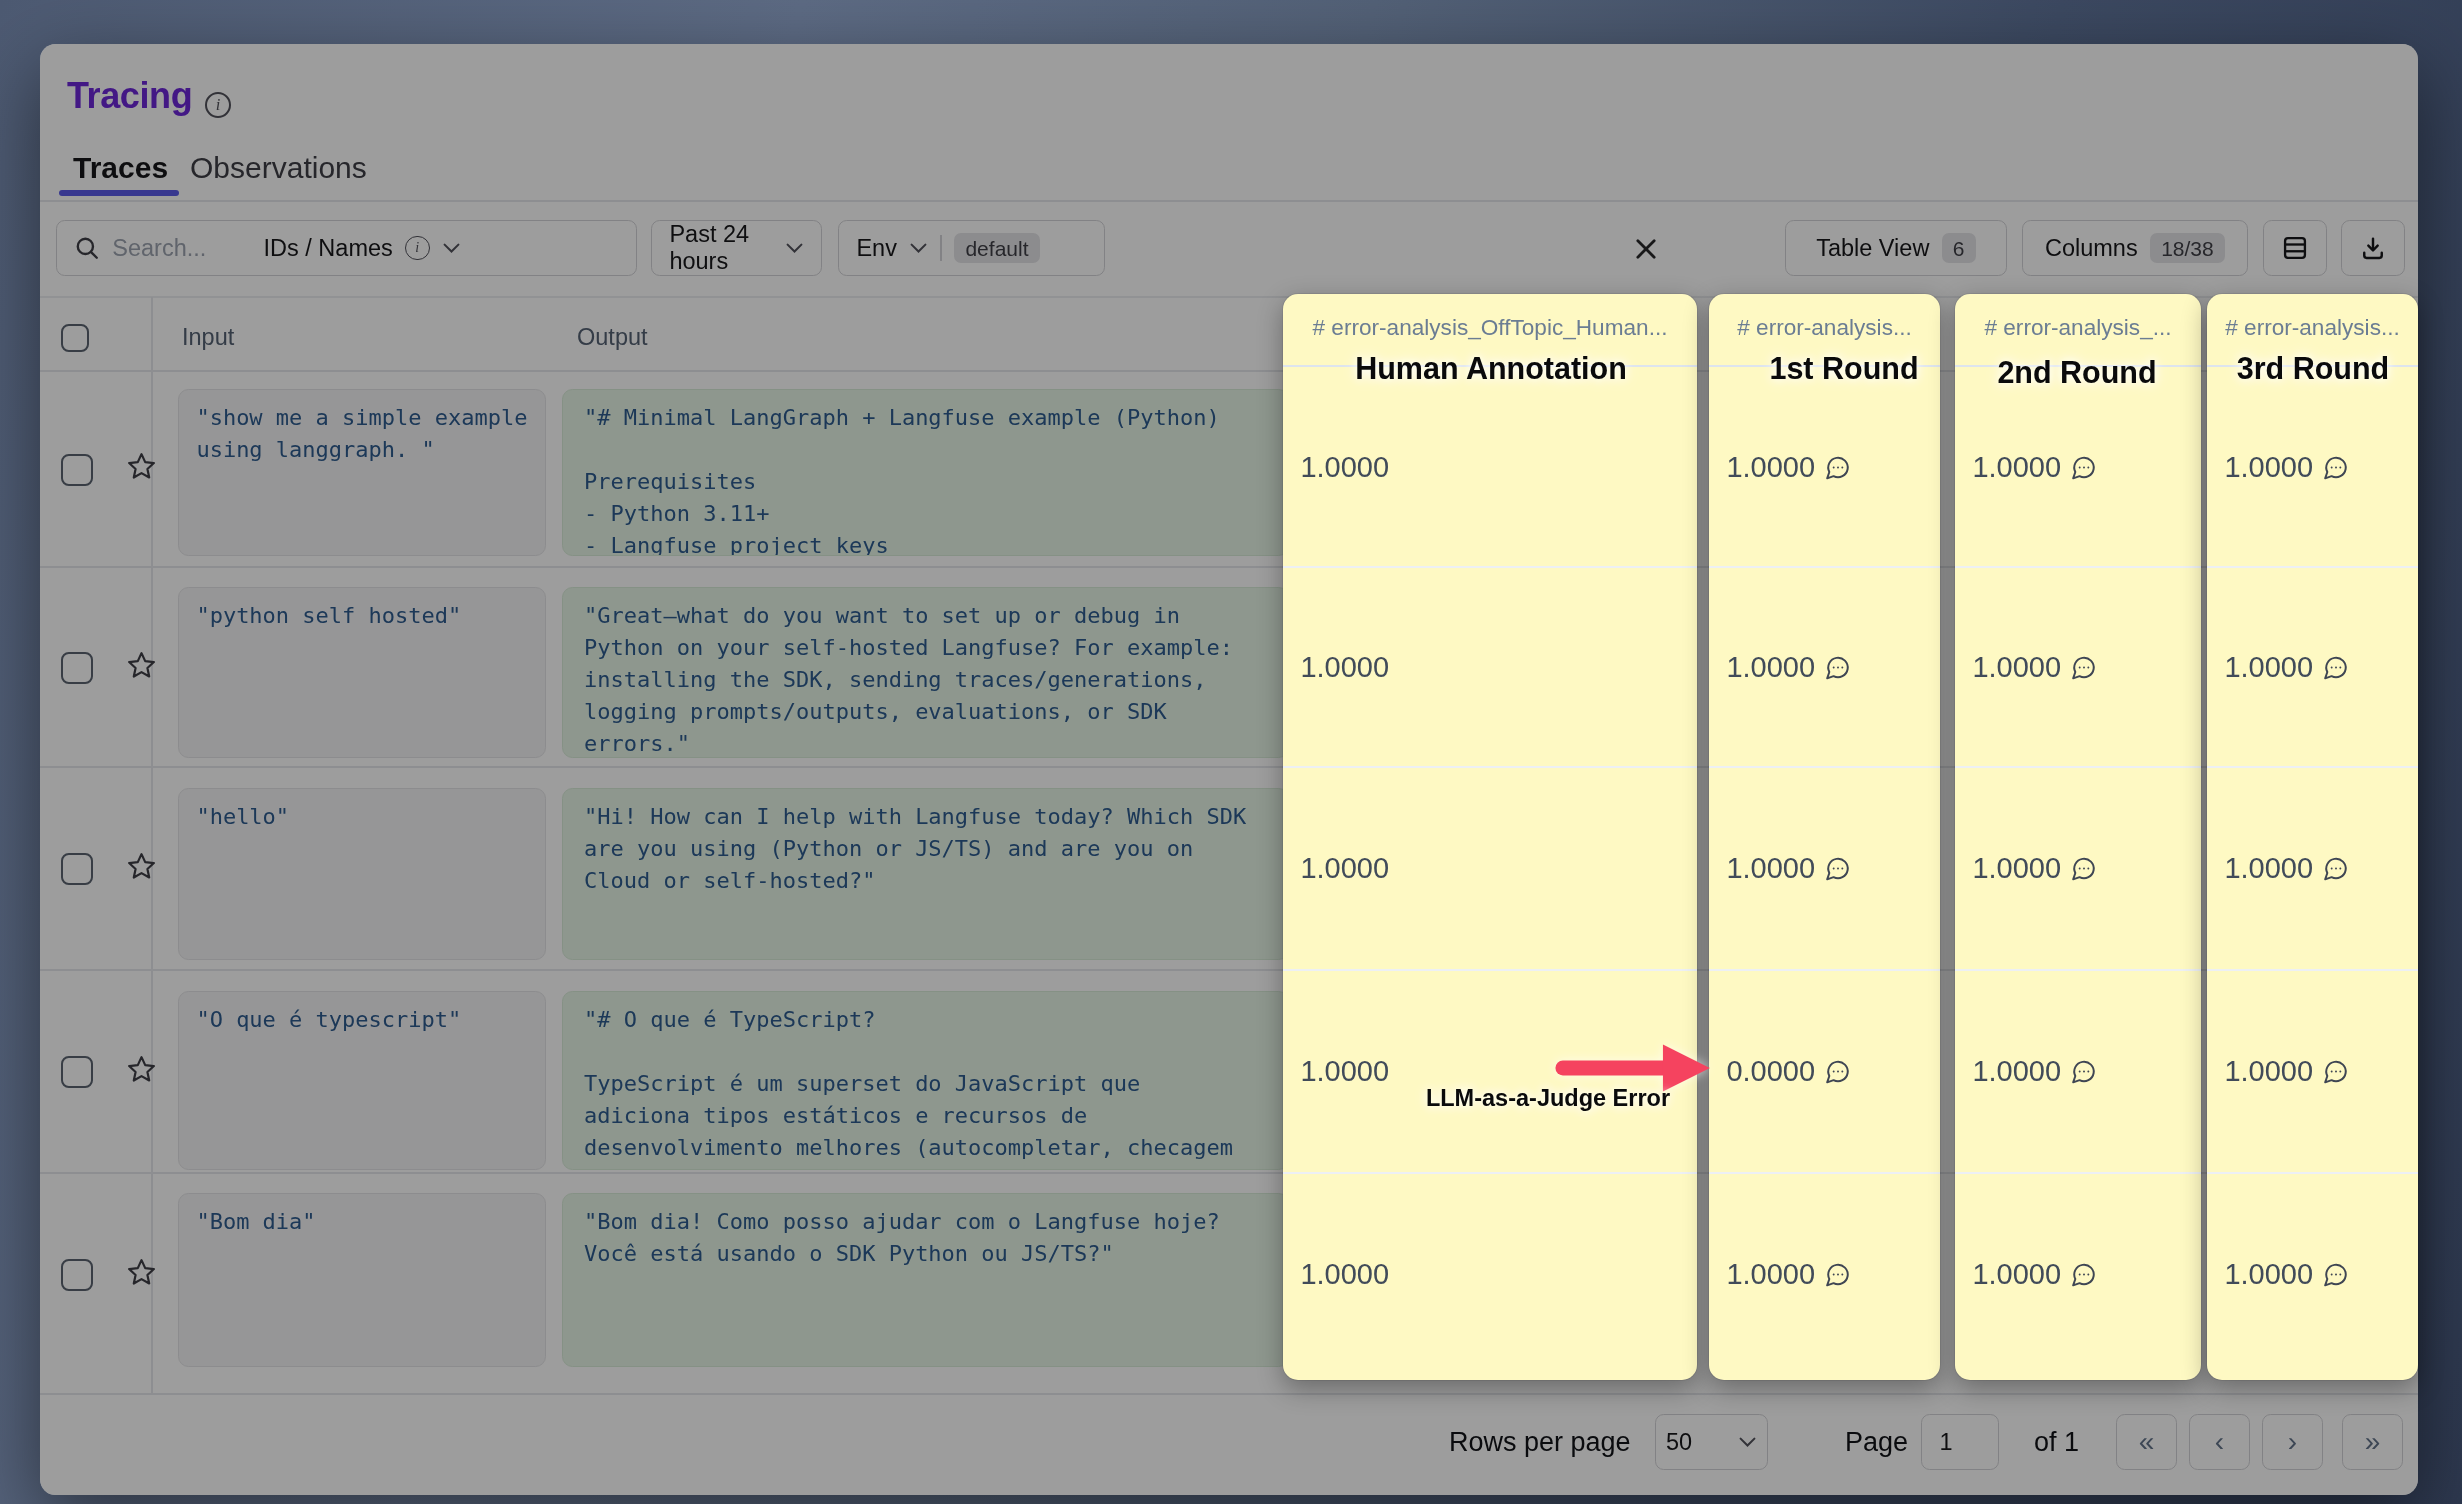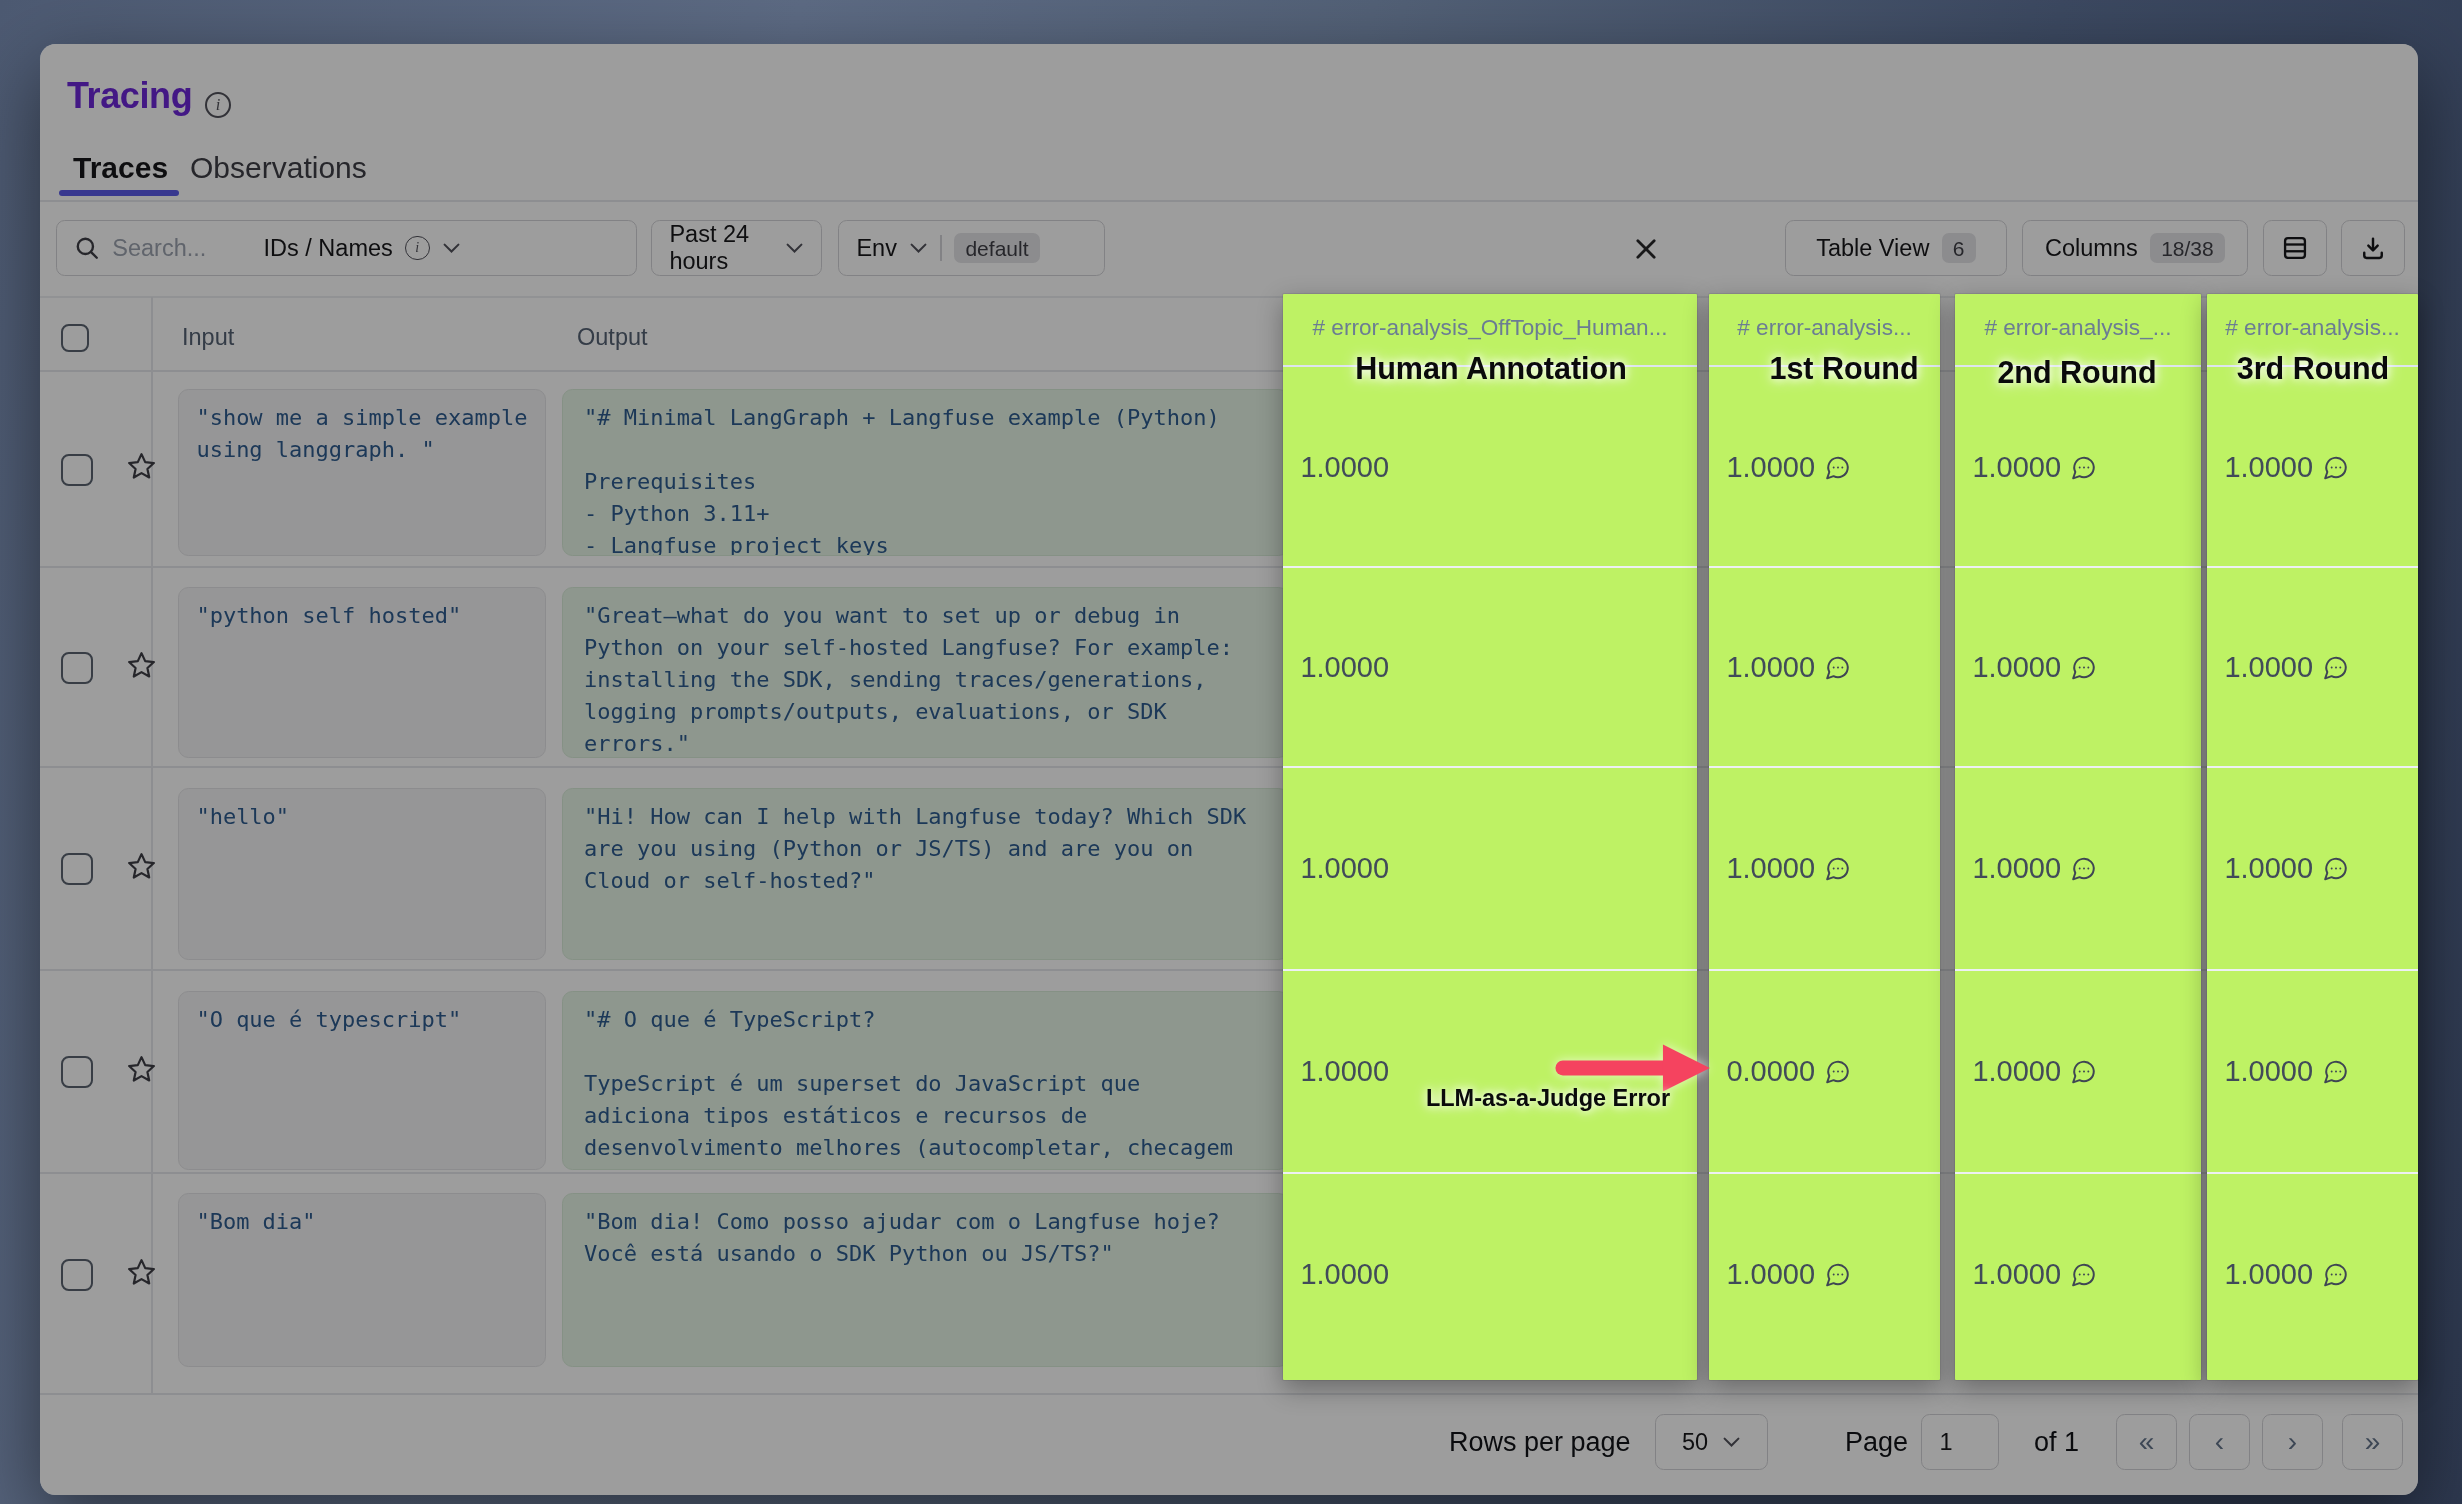--- a/index.html
+++ b/index.html
@@ -40,21 +40,21 @@
   .vline{left:111px;top:253px;width:1.7px;height:1096px;background:#e5e7eb;}
   .checkbox{width:28px;height:28px;border:2.3px solid #5b6470;border-radius:7.8px;background:transparent;}
   .row-sep{left:0;width:100%;}
   .cell{border-radius:10.4px;font-family:"DejaVu Sans Mono",monospace;font-size:22px;line-height:32px;
     color:#2e5c8f;white-space:pre-wrap;overflow:hidden;word-break:break-word;}
   .input-cell{left:138px;width:368px;background:#f4f4f5;border:1.7px solid #e4e4e7;padding:12.2px 17.4px;}
   .output-cell{left:522px;width:727px;background:#e7f6e7;border:1.7px solid #d9ecd9;padding:12.2px 37px 12.2px 21px;}
   .star-svg{width:33px;height:33px;color:#3f3f46;}
   .row-ctl{display:flex;align-items:center;justify-content:center;}
   
-  .card{top:250px;height:1086px;background:#bef264;border-radius:1px;z-index:15;
+  .card{top:250px;height:1086px;background:#fef9c3;border-radius:15px;z-index:15;
     box-shadow:0 0 0 0.9px rgba(0,0,0,.07),0 8.7px 26px rgba(0,0,0,.32);}
   .sc-header{position:absolute;top:21px;left:0;right:0;text-align:center;font-size:22.6px;color:#6b7d93;
     white-space:nowrap;overflow:hidden;}
   .sc-div{position:absolute;left:0;right:0;top:71px;height:1.7px;background:#dde4ee;}
   .sc-rowline{position:absolute;left:0;right:0;height:1.7px;background:#edf0f4;}
   .sc-value{position:absolute;left:17.4px;transform:translateY(-50%);display:flex;align-items:center;gap:10.4px;
     font-size:29px;color:#414b59;}
   .bubble{width:26px;height:26px;color:#3f4653;flex:0 0 auto;}
   
   .col-label{position:absolute;transform:translate(-50%,-50%);z-index:30;font-size:30.5px;font-weight:700;color:#0a0a0b;
@@ -227,21 +227,21 @@
         <svg class="star-svg" viewBox="0 0 24 24" fill="none" stroke="currentColor" stroke-width="1.6" stroke-linejoin="round">
           <path d="M12 3l2.7 5.8 6.3.7-4.7 4.3 1.3 6.2-5.6-3.2-5.6 3.2 1.3-6.2L3 9.5l6.3-.7z"></path>
         </svg>
       </div>
     <div class="abs cell input-cell" style="top:21px;height:174px;"><span>"Bom dia"</span></div>
     <div class="abs cell output-cell" style="top:21px;height:174px;"><span>"Bom dia! Como posso ajudar com o Langfuse hoje? Você está usando o SDK Python ou JS/TS?"</span></div>
   </div>
 
   <div class="abs hdiv" style="left:0;top:1349px;width:100%;"></div>
   <div class="abs footer-lbl" style="left:1409px;">Rows per page</div>
-  <div class="abs fbox" style="left:1615px;width:113px;justify-content:space-between;padding:0 26px;">
+  <div class="abs fbox" style="left:1615px;width:113px;justify-content:space-between;padding:0 10px;">
     <span>50</span>
     <svg class="chev" viewBox="0 0 22 14" fill="none" stroke="#52525b" stroke-width="2.4" stroke-linecap="round">
         <polyline points="3,3 11,11 19,3"></polyline>
       </svg>
   </div>
   <div class="abs footer-lbl" style="left:1805px;">Page</div>
   <div class="abs fbox" style="left:1881px;width:78px;padding:0 17.4px;">
     <span>1</span>
   </div>
   <div class="abs footer-lbl" style="left:1994px;">of 1</div>

